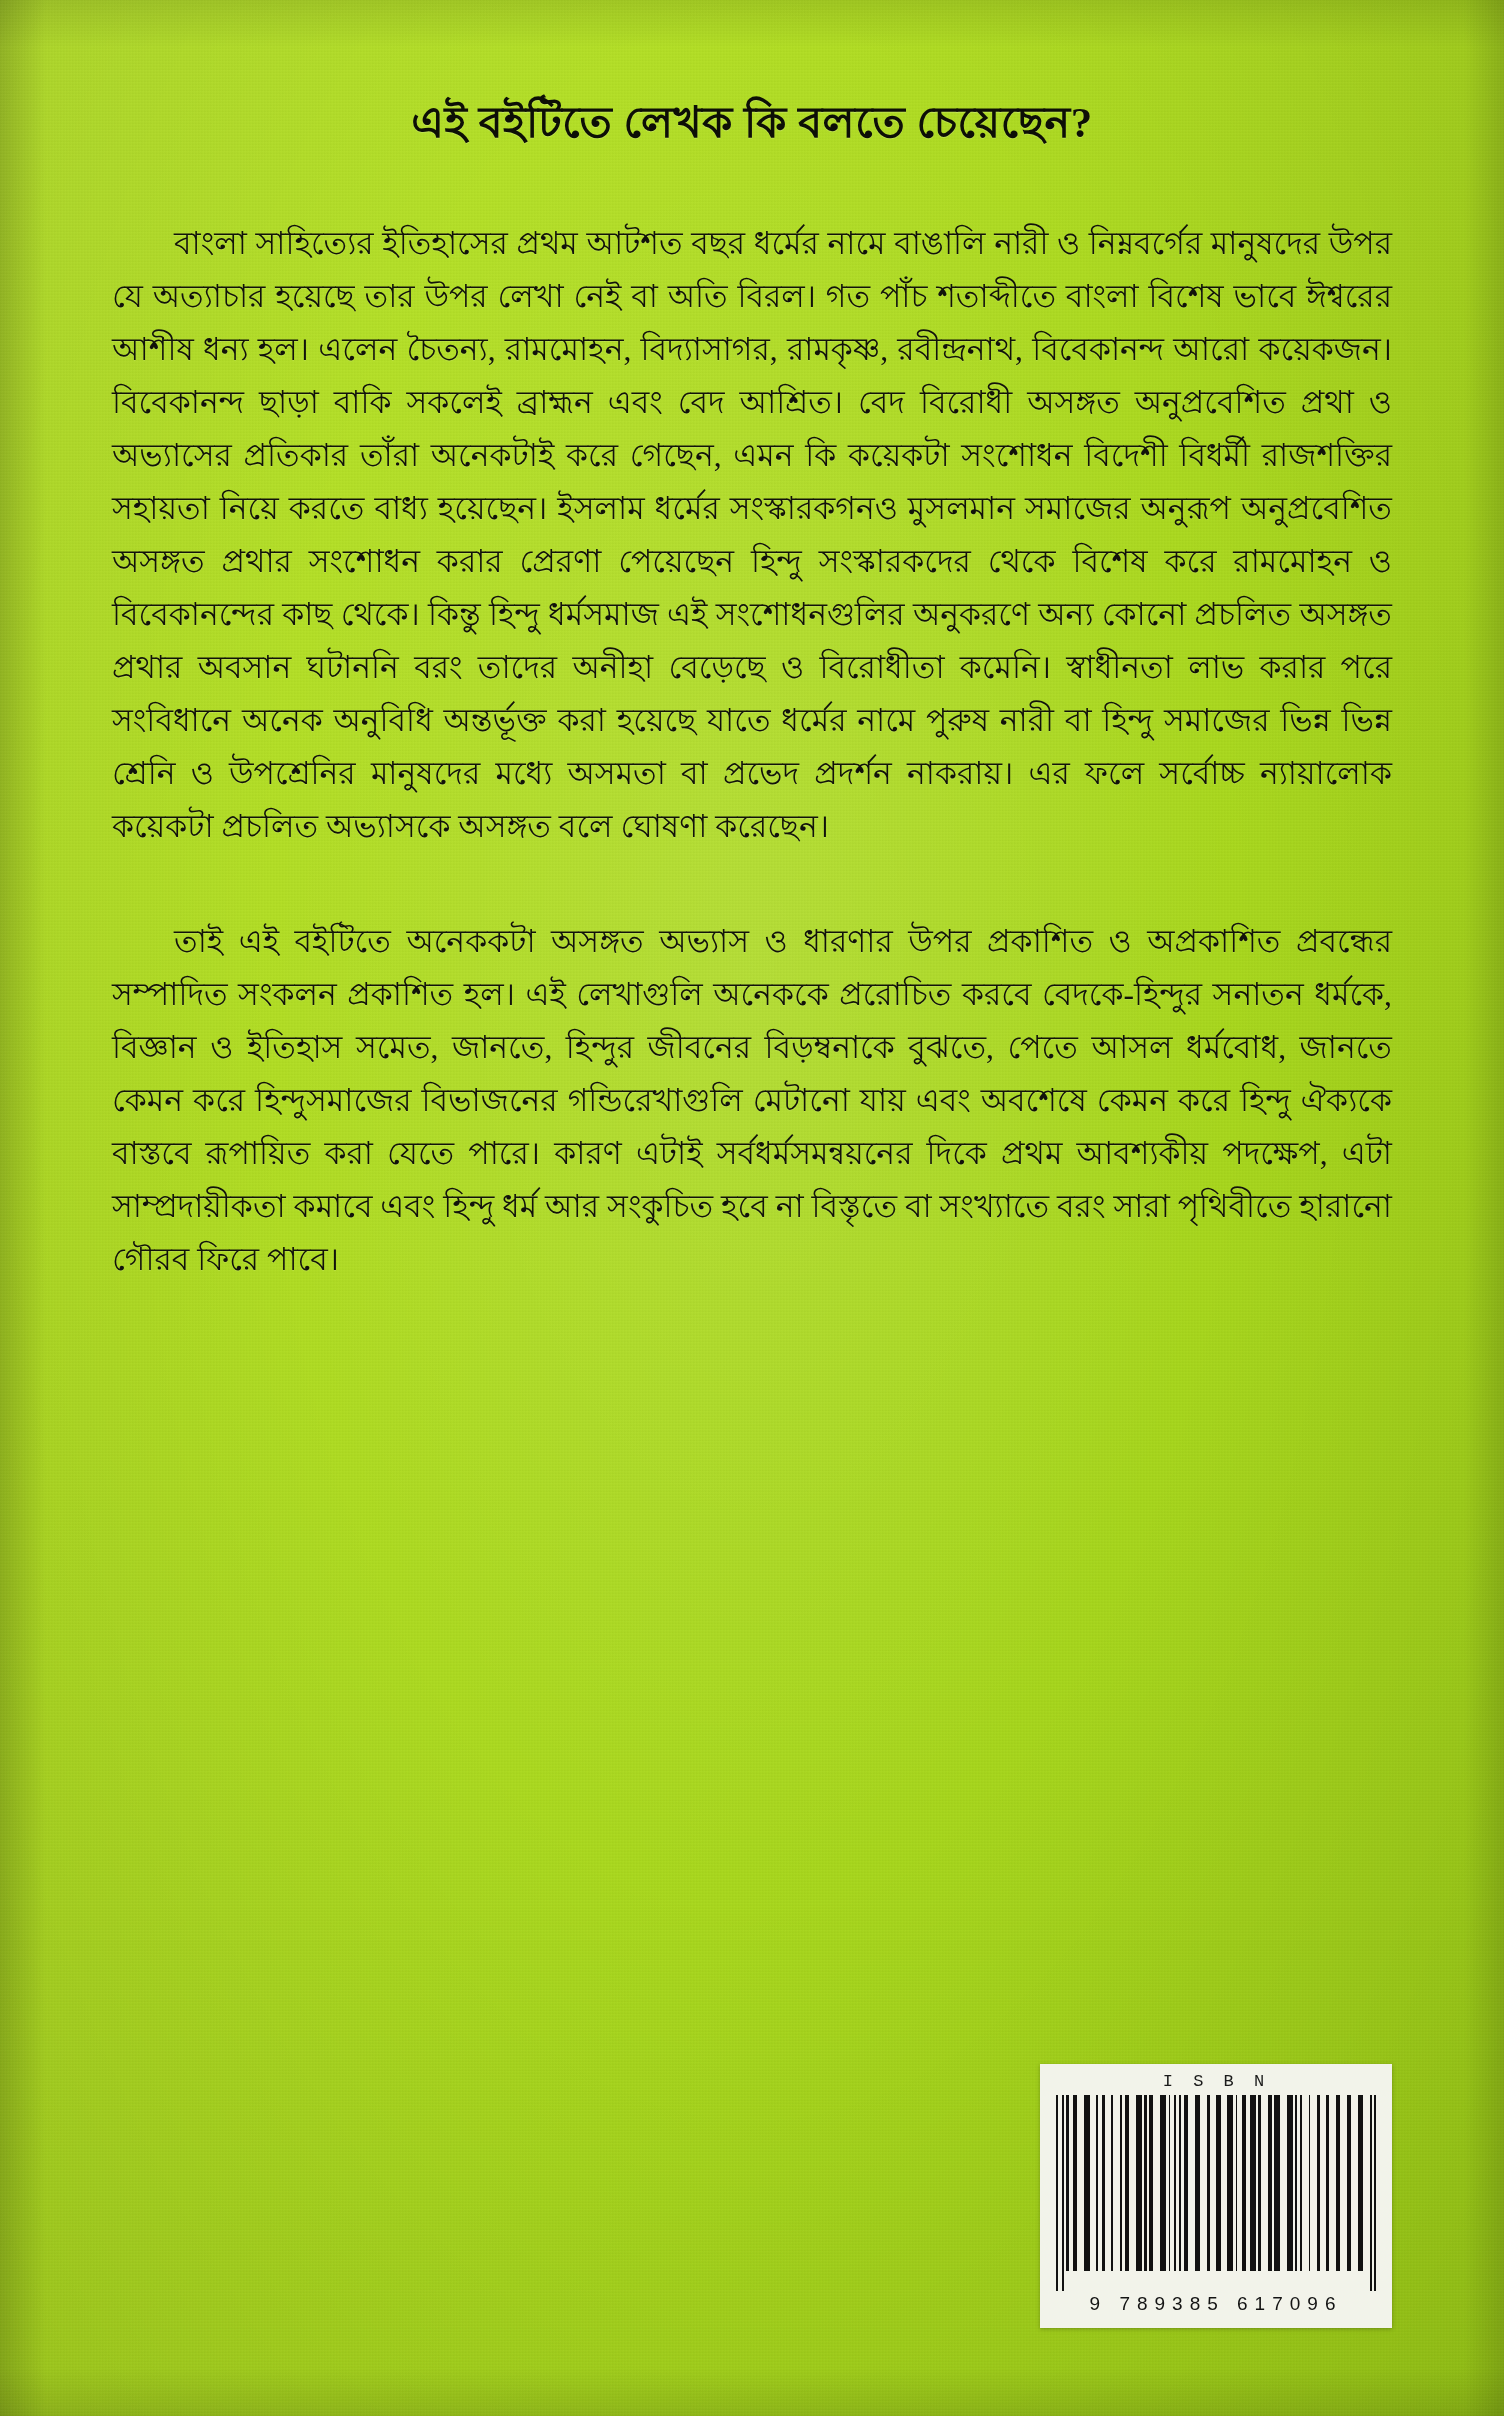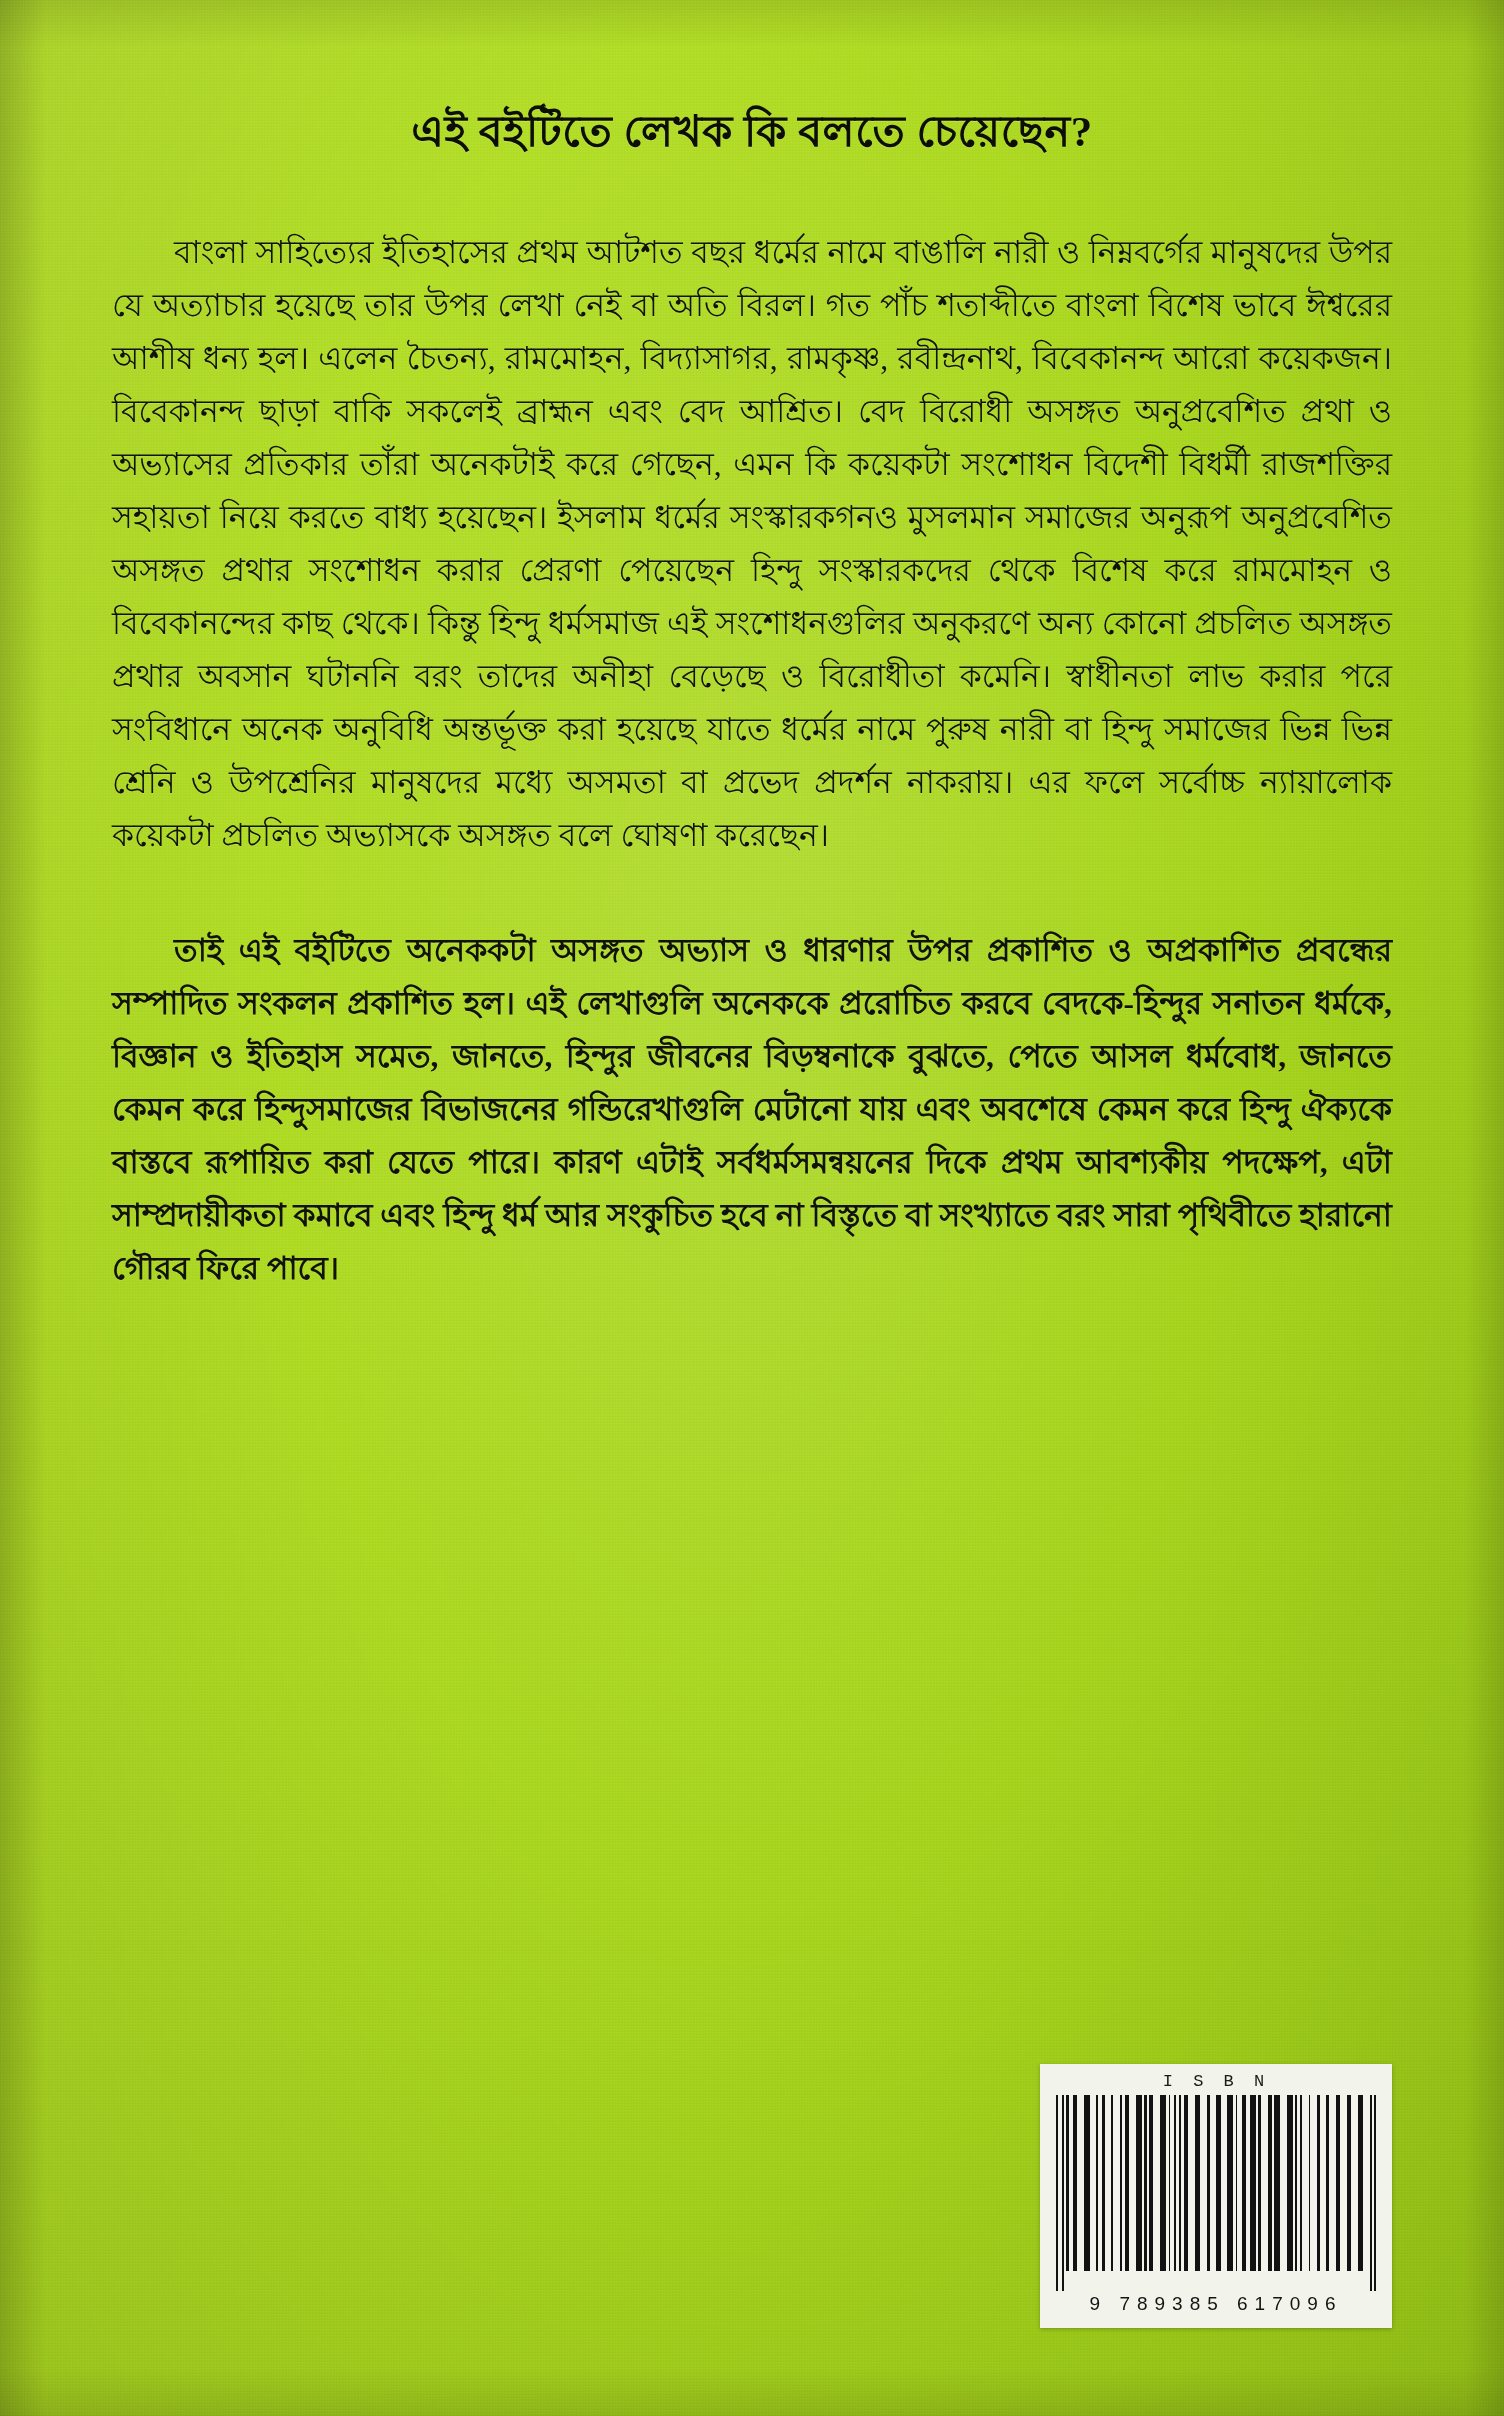--- a/index.html
+++ b/index.html
@@ -47,21 +47,21 @@
       linear-gradient(0deg, rgba(0,0,0,0.10) 0px, rgba(0,0,0,0.0) 48px);
   }
 
   .content {
     position: relative;
     z-index: 3;
     padding: 0 96px;
   }
 
   .headline {
-    margin: 13px;
+    margin: 4px;
     padding-top: 86px;
     text-align: center;
     font-family: "Liberation Serif", "DejaVu Serif", serif;
     font-weight: bold;
     font-size: 43px;
     letter-spacing: 0.5px;
     color: #0d0f06;
     text-shadow: 0 1px 0 rgba(255,255,255,0.18);
   }
 
@@ -70,21 +70,21 @@
     color: #11120a;
     font-family: "Liberation Serif", "DejaVu Serif", serif;
     font-size: 31.5px;
     line-height: 53px;
     text-align: justify;
     text-justify: inter-word;
     text-indent: 62px;
     text-shadow: 0 1px 0 rgba(255,255,255,0.12);
   }
   #para-1 { margin-top: 56px; }
-  #para-2 { margin-top: 62px; font-weight: bold; }
+  #para-2 { margin-top: 62px; }
 
   
   .barcode-block {
     position: absolute;
     left: 1040px;
     top: 2064px;
     width: 352px;
     height: 264px;
     background: #f2f3ea;
     z-index: 4;

